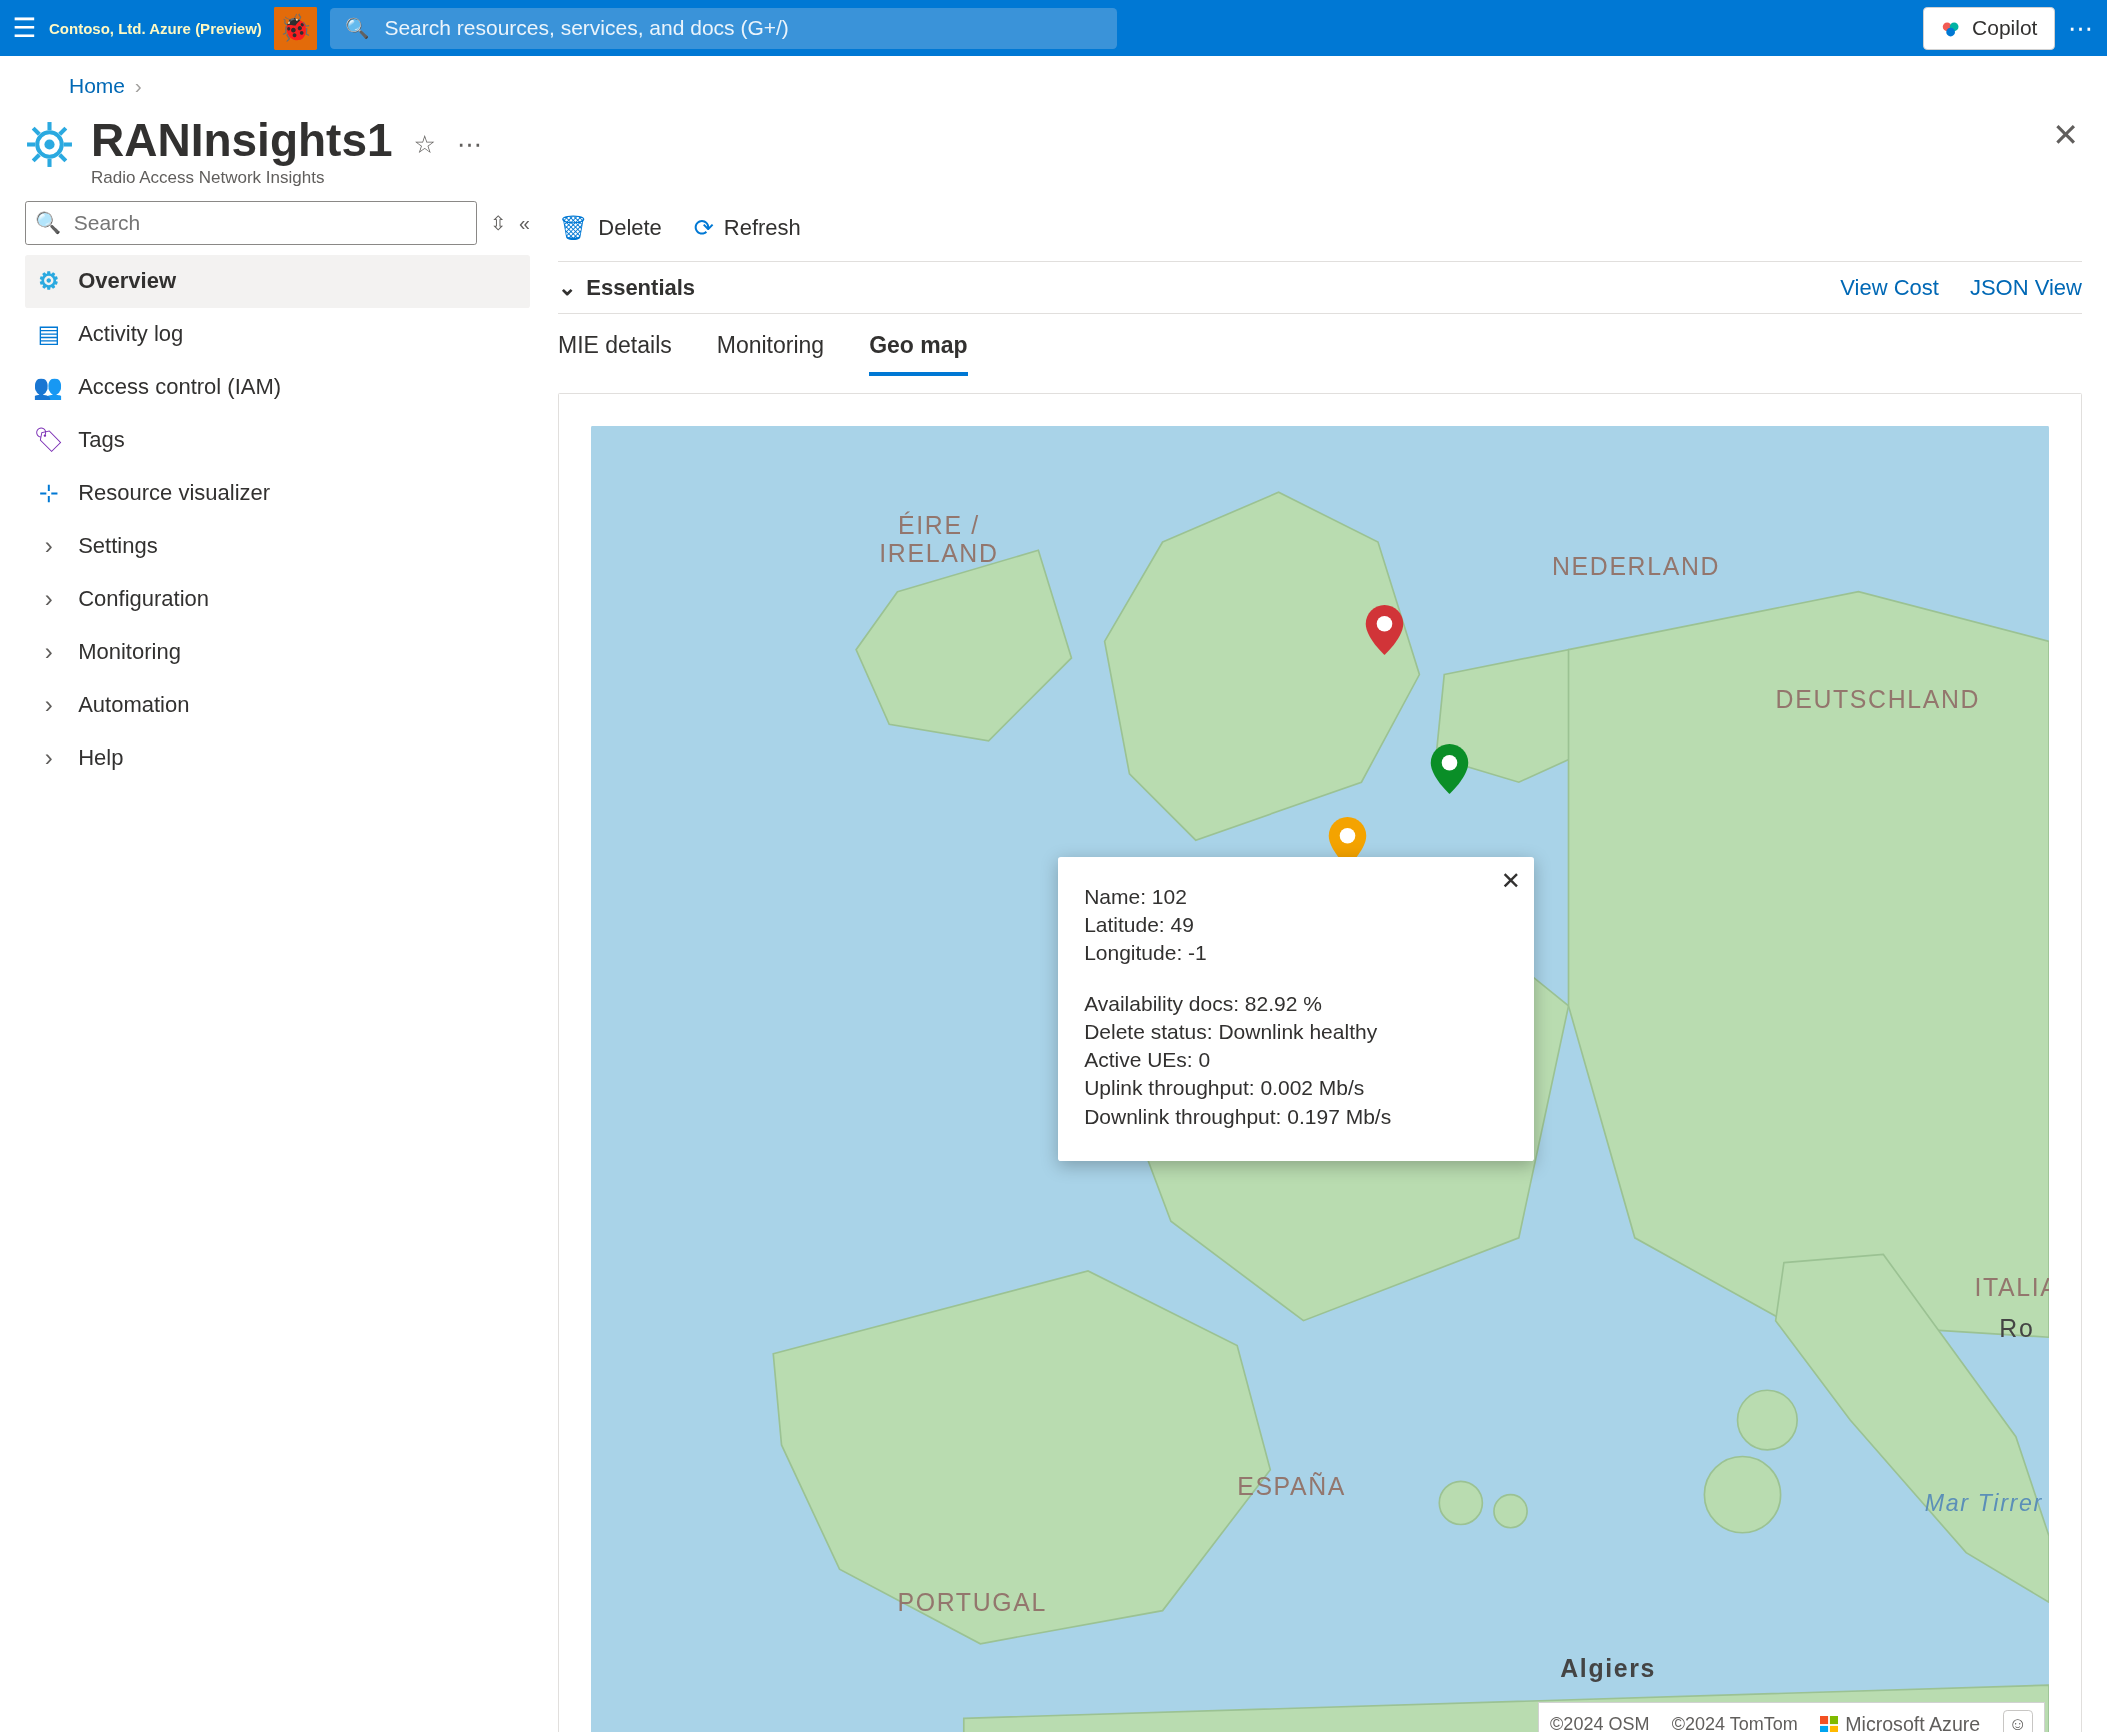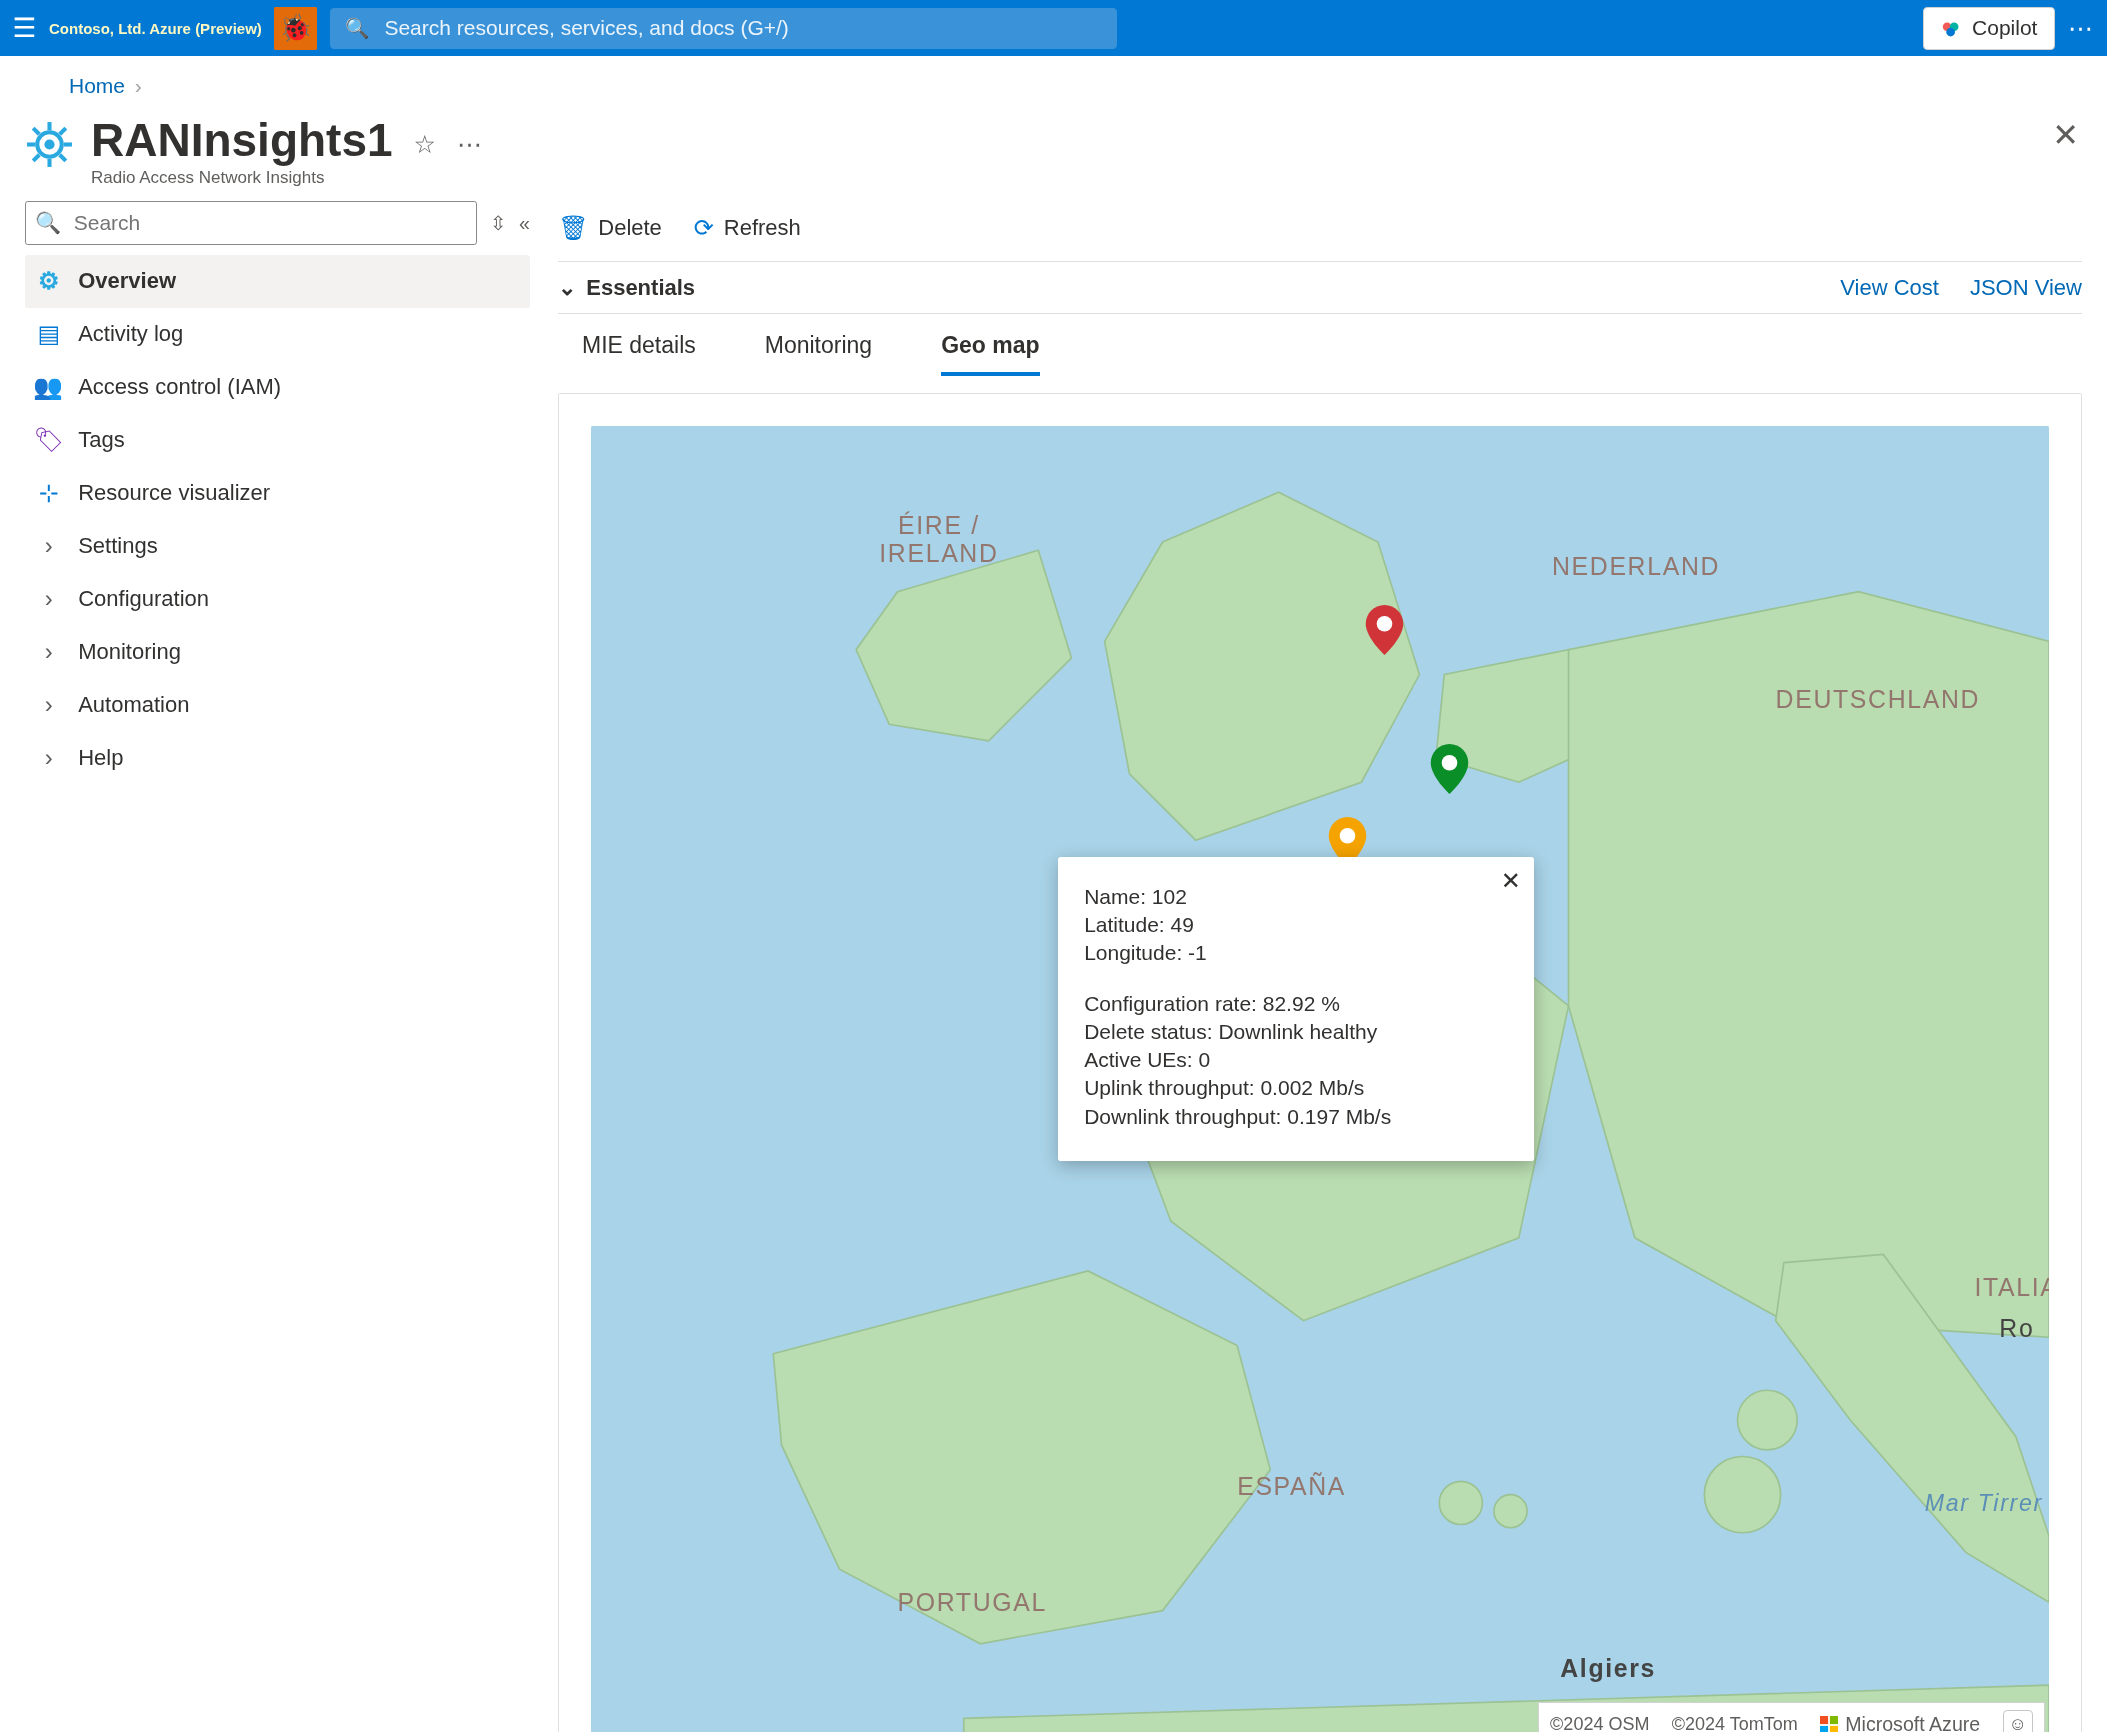--- a/index.html
+++ b/index.html
@@ -58,21 +58,21 @@
   .toolbar{display:flex;align-items:center;gap:32px;padding:12.6px 0 19.6px 0;font-size:22px;color:#323130;}
   .toolbar .t-btn{display:flex;align-items:center;gap:9.8px;}
   .toolbar .t-icon{color:#0078d4;font-size:24px;}
   
   .essentials-row{display:flex;align-items:center;border-top:0.7px solid var(--border);border-bottom:0.7px solid var(--border);padding:12.6px 0;font-size:22px;}
   .essentials-toggle{display:flex;align-items:center;gap:9.8px;font-weight:600;}
   .essentials-links{margin-left:auto;display:flex;gap:31px;}
   .essentials-links a{color:var(--link);text-decoration:none;}
   
   .tabs{display:flex;gap:45px;padding:18px 0 0 0;font-size:23px;}
-  .tab{padding-bottom:12.6px;border-bottom:4.2px solid transparent;margin-left:24px;}
+  .tab{padding-bottom:12.6px;border-bottom:4.2px solid transparent;}
   .tab.active{font-weight:700;border-bottom-color:var(--azure-blue);}
   
   .panel{border:0.7px solid var(--border);margin-top:17px;padding:32px;border-radius:1.4px;}
   .map-wrap{position:relative;width:100%;}
   .map{width:100%;display:block;border-radius:1.4px;}
   .map-attrib{position:absolute;right:4.2px;bottom:4.2px;height:43px;background:#fff;border:0.7px solid #d1d1d1;display:flex;align-items:center;gap:22.4px;padding:0 11.2px;font-size:18px;color:#605e5c;}
   .map-attrib .azure-logo{display:flex;align-items:center;gap:7px;color:#605e5c;font-size:19.6px;}
   .map-attrib .smile{width:28px;height:28px;border-radius:4.2px;border:0.7px solid #c8c6c4;display:flex;align-items:center;justify-content:center;}
   
   .pin{position:absolute;width:41px;height:50px;}
@@ -287,21 +287,21 @@
               <circle cx="12" cy="12" r="5" fill="#fff"></circle>
             </svg>
         </div>
 
         <div class="popup" style="left:32%;top:32.5%;">
           <div class="p-close">✕</div>
           <div class="p-line"><span>Name:</span> <span>102</span></div>
           <div class="p-line"><span>Latitude:</span> <span>49</span></div>
           <div class="p-line"><span>Longitude:</span> <span>-1</span></div>
           <div class="p-gap"></div>
-          <div class="p-line"><span>Configuration rate:</span> <span>82.92 %</span></div>
+          <div class="p-line"><span>Availability docs:</span> <span>82.92 %</span></div>
           <div class="p-line"><span>Delete status:</span> <span>Downlink healthy</span></div>
           <div class="p-line"><span>Active UEs:</span> <span>0</span></div>
           <div class="p-line"><span>Uplink throughput:</span> <span>0.002 Mb/s</span></div>
           <div class="p-line"><span>Downlink throughput:</span> <span>0.197 Mb/s</span></div>
         </div>
 
         <div class="map-attrib">
           <span>©2024 OSM</span>
           <span>©2024 TomTom</span>
           <span class="azure-logo">

